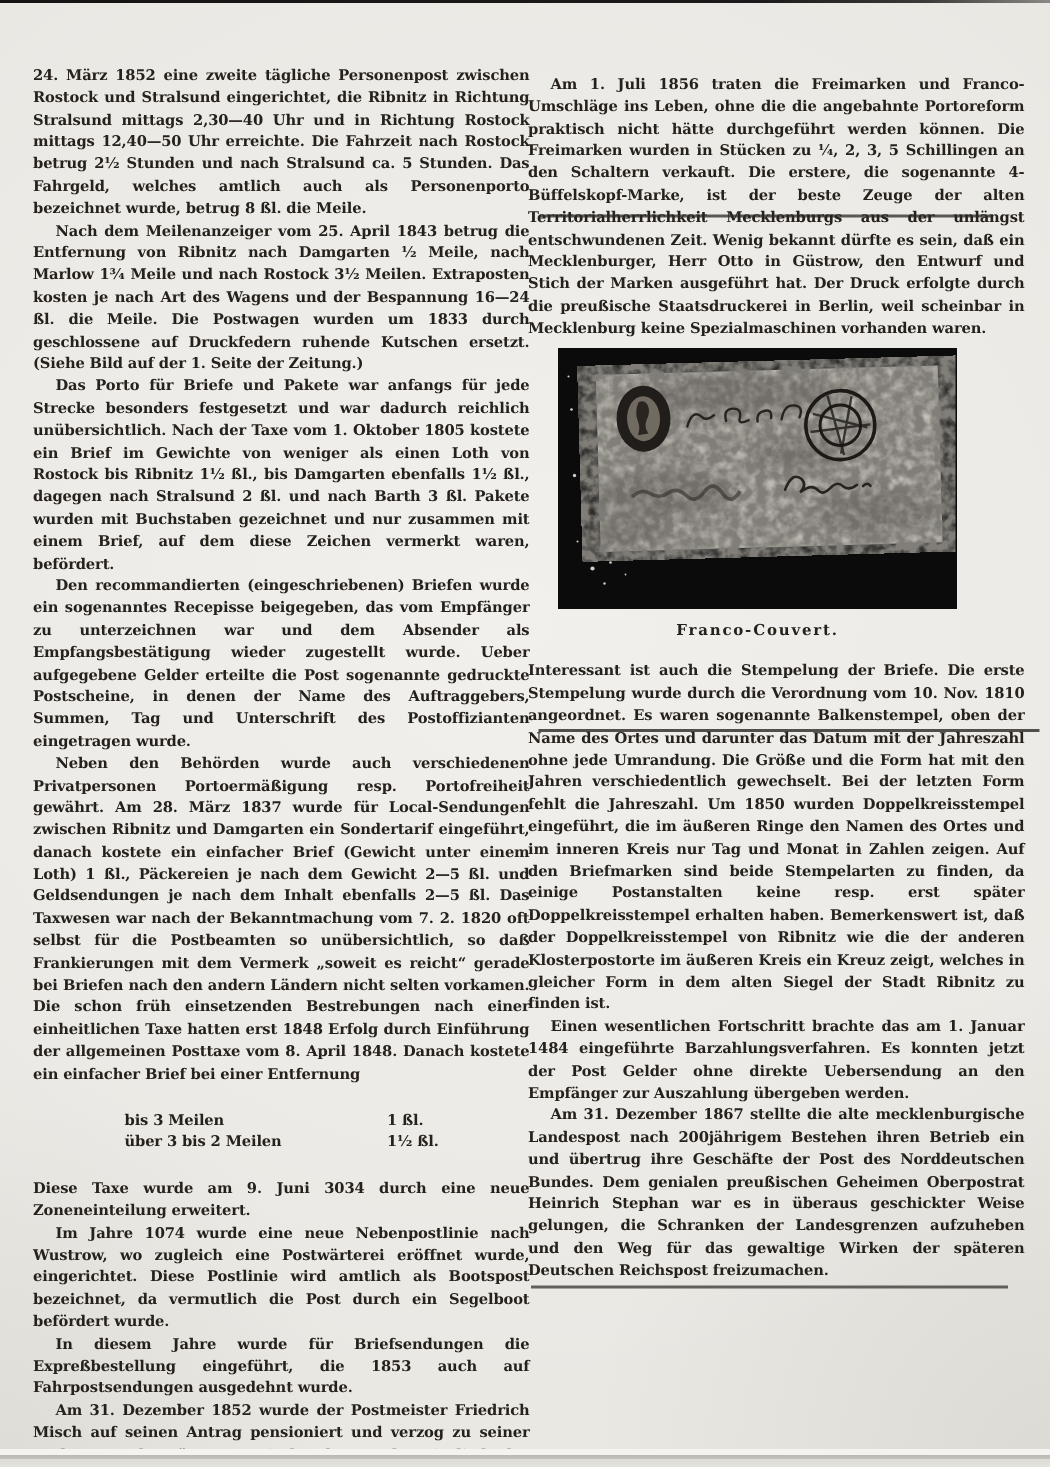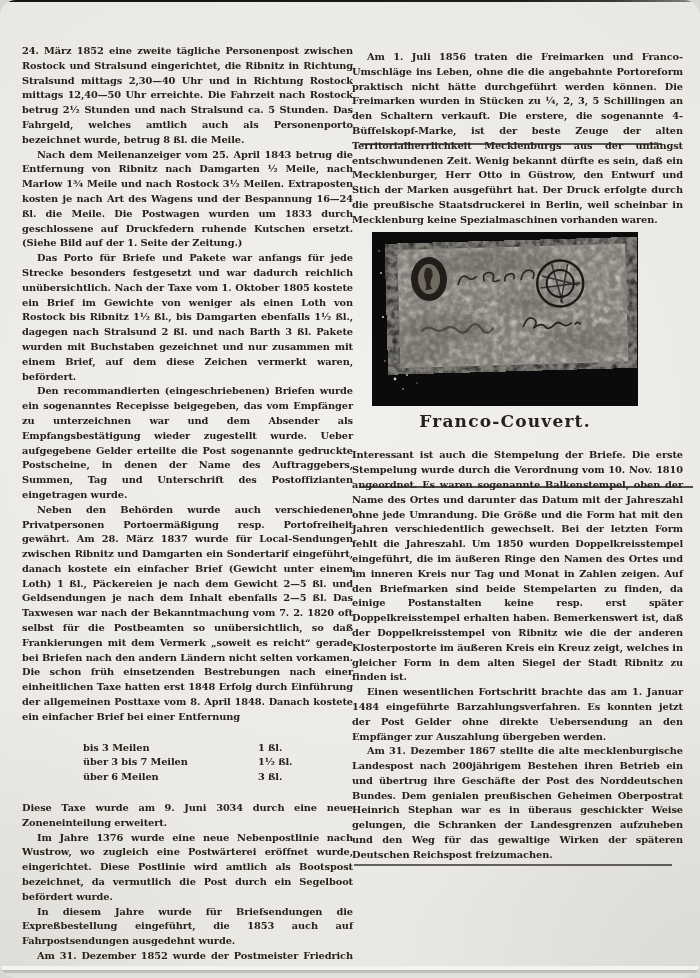--- a/index.html
+++ b/index.html
@@ -8,21 +8,20 @@
     position:relative;
     width:700px;height:978px;
     margin:0 auto;
     overflow:hidden;
     color:#26211b;
     background:
       radial-gradient(ellipse 130% 90% at 48% 42%, rgba(255,255,255,0.35) 0%, rgba(255,255,255,0) 60%),
       radial-gradient(ellipse 80% 60% at 100% 100%, rgba(120,118,110,0.12) 0%, rgba(0,0,0,0) 55%),
       radial-gradient(ellipse 60% 50% at 0% 100%, rgba(120,118,110,0.10) 0%, rgba(0,0,0,0) 55%),
       #eae8e3;
-    border-radius: 16px;
   }
   .page-top-edge{
     position:absolute;left:0;top:0;width:700px;height:2px;
     background:linear-gradient(90deg,#141414 0%,#1b1b1b 72%,#3a3a38 88%,#8a8985 100%);
   }
   .page-bottom-edge{
     position:absolute;left:0;bottom:0;width:700px;height:12px;
     background:linear-gradient(#f4f3ef 0px,#f4f3ef 4px,#b9b8b3 4px,#c6c5c0 7px,#dddcd7 7px,#e3e2dd 12px);
   }
   .col{
@@ -36,21 +35,21 @@
   p.body{margin:0;text-indent:15px;}
   p.body.noindent{text-indent:0;}
   .tariff{margin:16px;padding:0;}
   .tariff-row{display:flex;padding-left:45px;text-align:left;}
   .tariff-label{flex:0 0 175px;}
   .tariff-value{flex:0 0 60px;}
   .figure-block{margin:5px 0 2px 21px;width:264px;}
   .figure-frame{width:264px;height:172px;background:#0c0c0c;box-shadow:0 0 0 1px #0c0c0c;}
   .figure-caption{
     margin-top:9px;text-align:center;
-    font-size:17px;letter-spacing:1.2px;font-weight:700;
+    font-size:10px;letter-spacing:1.2px;font-weight:700;
     text-indent:0;
   }
   .artifact-line{position:absolute;background:#2a2723;}
   .artifact-1{left:360px;top:143px;width:302px;height:2px;opacity:.75;}
   .artifact-2{left:359px;top:486px;width:334px;height:2px;opacity:.8;}
   .end-rule{margin-top:1px;margin-left:2px;width:318px;height:2px;background:#2a2723;opacity:.7;}
   .spacer-sm{height:3px;}
 </style>
 </head>
 <body>
@@ -64,30 +63,26 @@
     <p class="body">Nach dem Meilenanzeiger vom 25. April 1843 betrug die Entfernung von Ribnitz nach Damgarten ½ Meile, nach Marlow 1¾ Meile und nach Rostock 3½ Meilen. Extraposten kosten je nach Art des Wagens und der Bespannung 16—24 ßl. die Meile. Die Postwagen wurden um 1833 durch geschlossene auf Druckfedern ruhende Kutschen ersetzt. (Siehe Bild auf der 1. Seite der Zeitung.)</p>
     <p class="body">Das Porto für Briefe und Pakete war anfangs für jede Strecke besonders festgesetzt und war dadurch reichlich unübersichtlich. Nach der Taxe vom 1. Oktober 1805 kostete ein Brief im Gewichte von weniger als einen Loth von Rostock bis Ribnitz 1½ ßl., bis Damgarten ebenfalls 1½ ßl., dagegen nach Stralsund 2 ßl. und nach Barth 3 ßl. Pakete wurden mit Buchstaben gezeichnet und nur zusammen mit einem Brief, auf dem diese Zeichen vermerkt waren, befördert.</p>
     <p class="body">Den recommandierten (eingeschriebenen) Briefen wurde ein sogenanntes Recepisse beigegeben, das vom Empfänger zu unterzeichnen war und dem Absender als Empfangsbestätigung wieder zugestellt wurde. Ueber aufgegebene Gelder erteilte die Post sogenannte gedruckte Postscheine, in denen der Name des Auftraggebers, Summen, Tag und Unterschrift des Postoffizianten eingetragen wurde.</p>
     <p class="body">Neben den Behörden wurde auch verschiedenen Privatpersonen Portoermäßigung resp. Portofreiheit gewährt. Am 28. März 1837 wurde für Local-Sendungen zwischen Ribnitz und Damgarten ein Sondertarif eingeführt, danach kostete ein einfacher Brief (Gewicht unter einem Loth) 1 ßl., Päckereien je nach dem Gewicht 2—5 ßl. und Geldsendungen je nach dem Inhalt ebenfalls 2—5 ßl. Das Taxwesen war nach der Bekanntmachung vom 7. 2. 1820 oft selbst für die Postbeamten so unübersichtlich, so daß Frankierungen mit dem Vermerk „soweit es reicht“ gerade bei Briefen nach den andern Ländern nicht selten vorkamen. Die schon früh einsetzenden Bestrebungen nach einer einheitlichen Taxe hatten erst 1848 Erfolg durch Einführung der allgemeinen Posttaxe vom 8. April 1848. Danach kostete ein einfacher Brief bei einer Entfernung</p>
     <div class="tariff">
       <div class="tariff-row">
         <span class="tariff-label">bis 3 Meilen</span>
         <span class="tariff-value">1 ßl.</span>
       </div>
       <div class="tariff-row">
-        <span class="tariff-label">über 3 bis 7 Meilen</span>
+        <span class="tariff-label">über 3 bis 2 Meilen</span>
         <span class="tariff-value">1½ ßl.</span>
-      </div>
-      <div class="tariff-row">
-        <span class="tariff-label">über 6 Meilen</span>
-        <span class="tariff-value">3 ßl.</span>
       </div>
     </div>
     <p class="body noindent">Diese Taxe wurde am 9. Juni 3034 durch eine neue Zoneneinteilung erweitert.</p>
-    <p class="body">Im Jahre 1376 wurde eine neue Nebenpostlinie nach Wustrow, wo zugleich eine Postwärterei eröffnet wurde, eingerichtet. Diese Postlinie wird amtlich als Bootspost bezeichnet, da vermutlich die Post durch ein Segelboot befördert wurde.</p>
+    <p class="body">Im Jahre 1074 wurde eine neue Nebenpostlinie nach Wustrow, wo zugleich eine Postwärterei eröffnet wurde, eingerichtet. Diese Postlinie wird amtlich als Bootspost bezeichnet, da vermutlich die Post durch ein Segelboot befördert wurde.</p>
     <p class="body">In diesem Jahre wurde für Briefsendungen die Expreßbestellung eingeführt, die 1853 auch auf Fahrpostsendungen ausgedehnt wurde.</p>
     <p class="body">Am 31. Dezember 1852 wurde der Postmeister Friedrich Misch auf seinen Antrag pensioniert und verzog zu seiner Tochter nach Güstrow. Misch, der auch Mitglied des Jägerkorps der Ribnitzer Schützenzunft gewesen ist, soll eine in Ribnitz sehr geachtete Persönlichkeit gewesen sein. Die Nachkommen leben heute in Bützow und Hamburg.</p>
 
   </div>
 
   <div class="col col-right">
     <p class="body">Am 1. Juli 1856 traten die Freimarken und Franco-Umschläge ins Leben, ohne die die angebahnte Portoreform praktisch nicht hätte durchgeführt werden können. Die Freimarken wurden in Stücken zu ¼, 2, 3, 5 Schillingen an den Schaltern verkauft. Die erstere, die sogenannte 4-Büffelskopf-Marke, ist der beste Zeuge der alten Territorialherrlichkeit Mecklenburgs aus der unlängst entschwundenen Zeit. Wenig bekannt dürfte es sein, daß ein Mecklenburger, Herr Otto in Güstrow, den Entwurf und Stich der Marken ausgeführt hat. Der Druck erfolgte durch die preußische Staatsdruckerei in Berlin, weil scheinbar in Mecklenburg keine Spezialmaschinen vorhanden waren.</p>
 
     <div class="figure-block">
       <div class="figure-frame">

